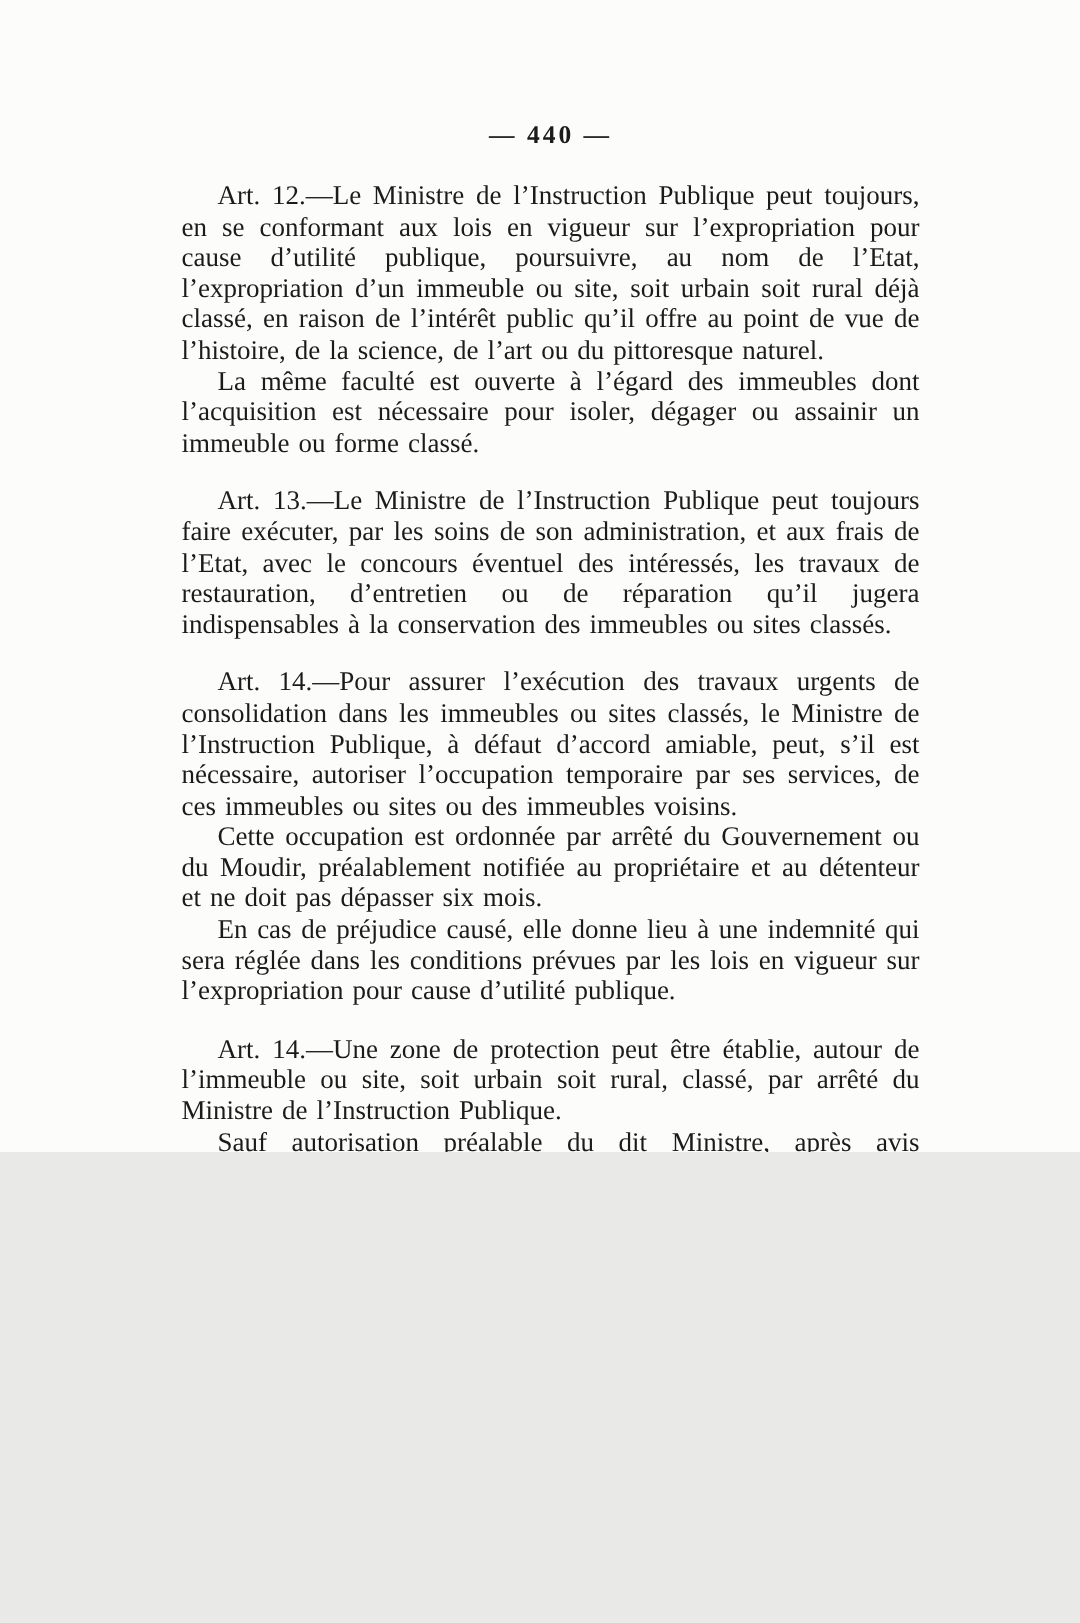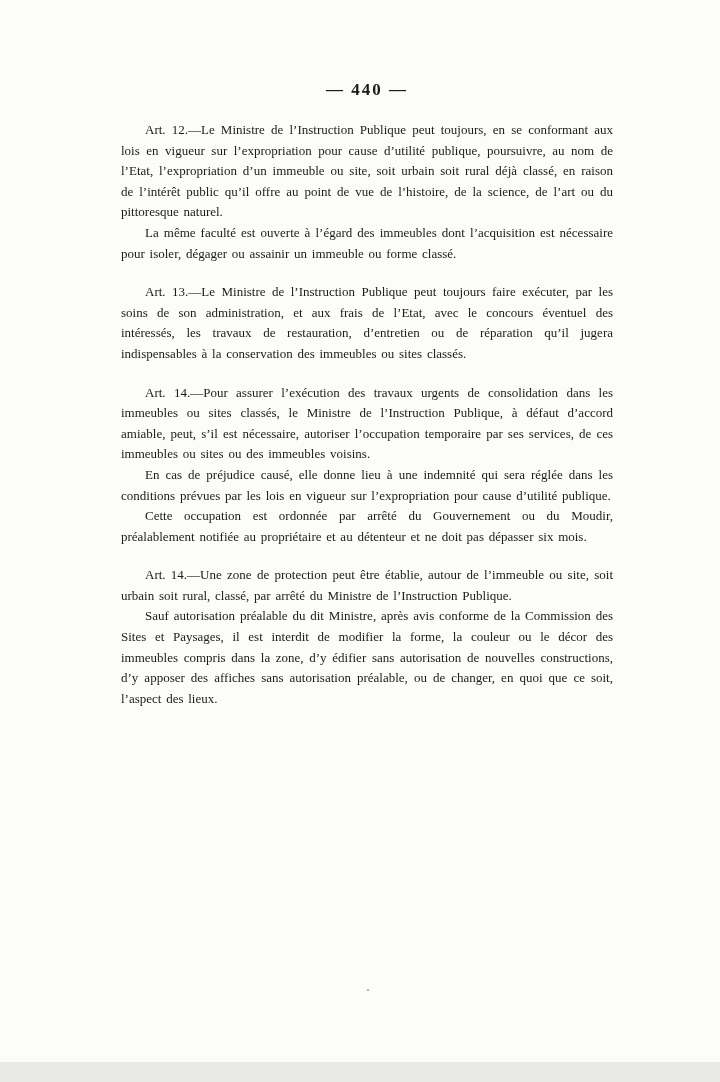--- a/index.html
+++ b/index.html
@@ -3,21 +3,21 @@
 <meta charset="utf-8">
 <style>
   html, body {
     margin: 0;
     padding: 0;
     background: #e9e9e7;
   }
   .page {
     position: relative;
     width: 720px;
-    height: 1062px;
+    height: 768px;
     margin: 0 auto;
     background: #fcfcfa;
     color: #1b1b1b;
     font-family: "Liberation Serif", "DejaVu Serif", serif;
     overflow: hidden;
   }
   .content {
     position: absolute;
     left: 121px;
     top: 80px;
@@ -31,21 +31,21 @@
     margin-bottom: 20px;
   }
   .article {
     margin-top: 18px;
   }
   .article:first-of-type {
     margin-top: 0;
   }
   .article p {
     margin: 0;
-    font-size: 13px;
+    font-size: 18px;
     line-height: 20.6px;
     text-align: justify;
     text-indent: 24px;
     word-spacing: 1.5px;
   }
   .artifact-dot {
     position: absolute;
     left: 367px;
     top: 989px;
     width: 2px;
@@ -66,22 +66,22 @@
       <p>Art. 12.—Le Ministre de l’Instruction Publique peut toujours, en se conformant aux lois en vigueur sur l’expropriation pour cause d’utilité publique, poursuivre, au nom de l’Etat, l’expropriation d’un immeuble ou site, soit urbain soit rural déjà classé, en raison de l’intérêt public qu’il offre au point de vue de l’histoire, de la science, de l’art ou du pittoresque naturel.</p>
       <p>La même faculté est ouverte à l’égard des immeubles dont l’acquisition est nécessaire pour isoler, dégager ou assainir un immeuble ou forme classé.</p>
     </div>
 
     <div class="article">
       <p>Art. 13.—Le Ministre de l’Instruction Publique peut toujours faire exécuter, par les soins de son administration, et aux frais de l’Etat, avec le concours éventuel des intéressés, les travaux de restauration, d’entretien ou de réparation qu’il jugera indispensables à la conservation des immeubles ou sites classés.</p>
     </div>
 
     <div class="article">
       <p>Art. 14.—Pour assurer l’exécution des travaux urgents de consolidation dans les immeubles ou sites classés, le Ministre de l’Instruction Publique, à défaut d’accord amiable, peut, s’il est nécessaire, autoriser l’occupation temporaire par ses services, de ces immeubles ou sites ou des immeubles voisins.</p>
+      <p>Cette occupation est ordonnée par arrêté du Gouvernement ou du Moudir, préalablement notifiée au propriétaire et au détenteur et ne doit pas dépasser six mois.</p>
       <p>En cas de préjudice causé, elle donne lieu à une indemnité qui sera réglée dans les conditions prévues par les lois en vigueur sur l’expropriation pour cause d’utilité  publique.</p>
-      <p>Cette occupation est ordonnée par arrêté du Gouvernement ou du Moudir, préalablement notifiée au propriétaire et au détenteur et ne doit pas dépasser six mois.</p>
     </div>
 
     <div class="article">
       <p>Art. 14.—Une zone de protection peut être établie, autour de l’immeuble ou site, soit urbain soit rural, classé, par arrêté du Ministre de l’Instruction Publique.</p>
       <p>Sauf autorisation préalable du dit Ministre, après avis conforme de la Commission des Sites et Paysages, il est interdit de modifier la forme, la couleur ou le décor des immeubles compris dans la zone, d’y édifier sans autorisation de nouvelles constructions, d’y apposer des affiches sans autorisation préalable, ou de changer, en quoi que ce soit, l’aspect des lieux.</p>
     </div>
 
   </div>
 
   <div class="artifact-dot"></div>

